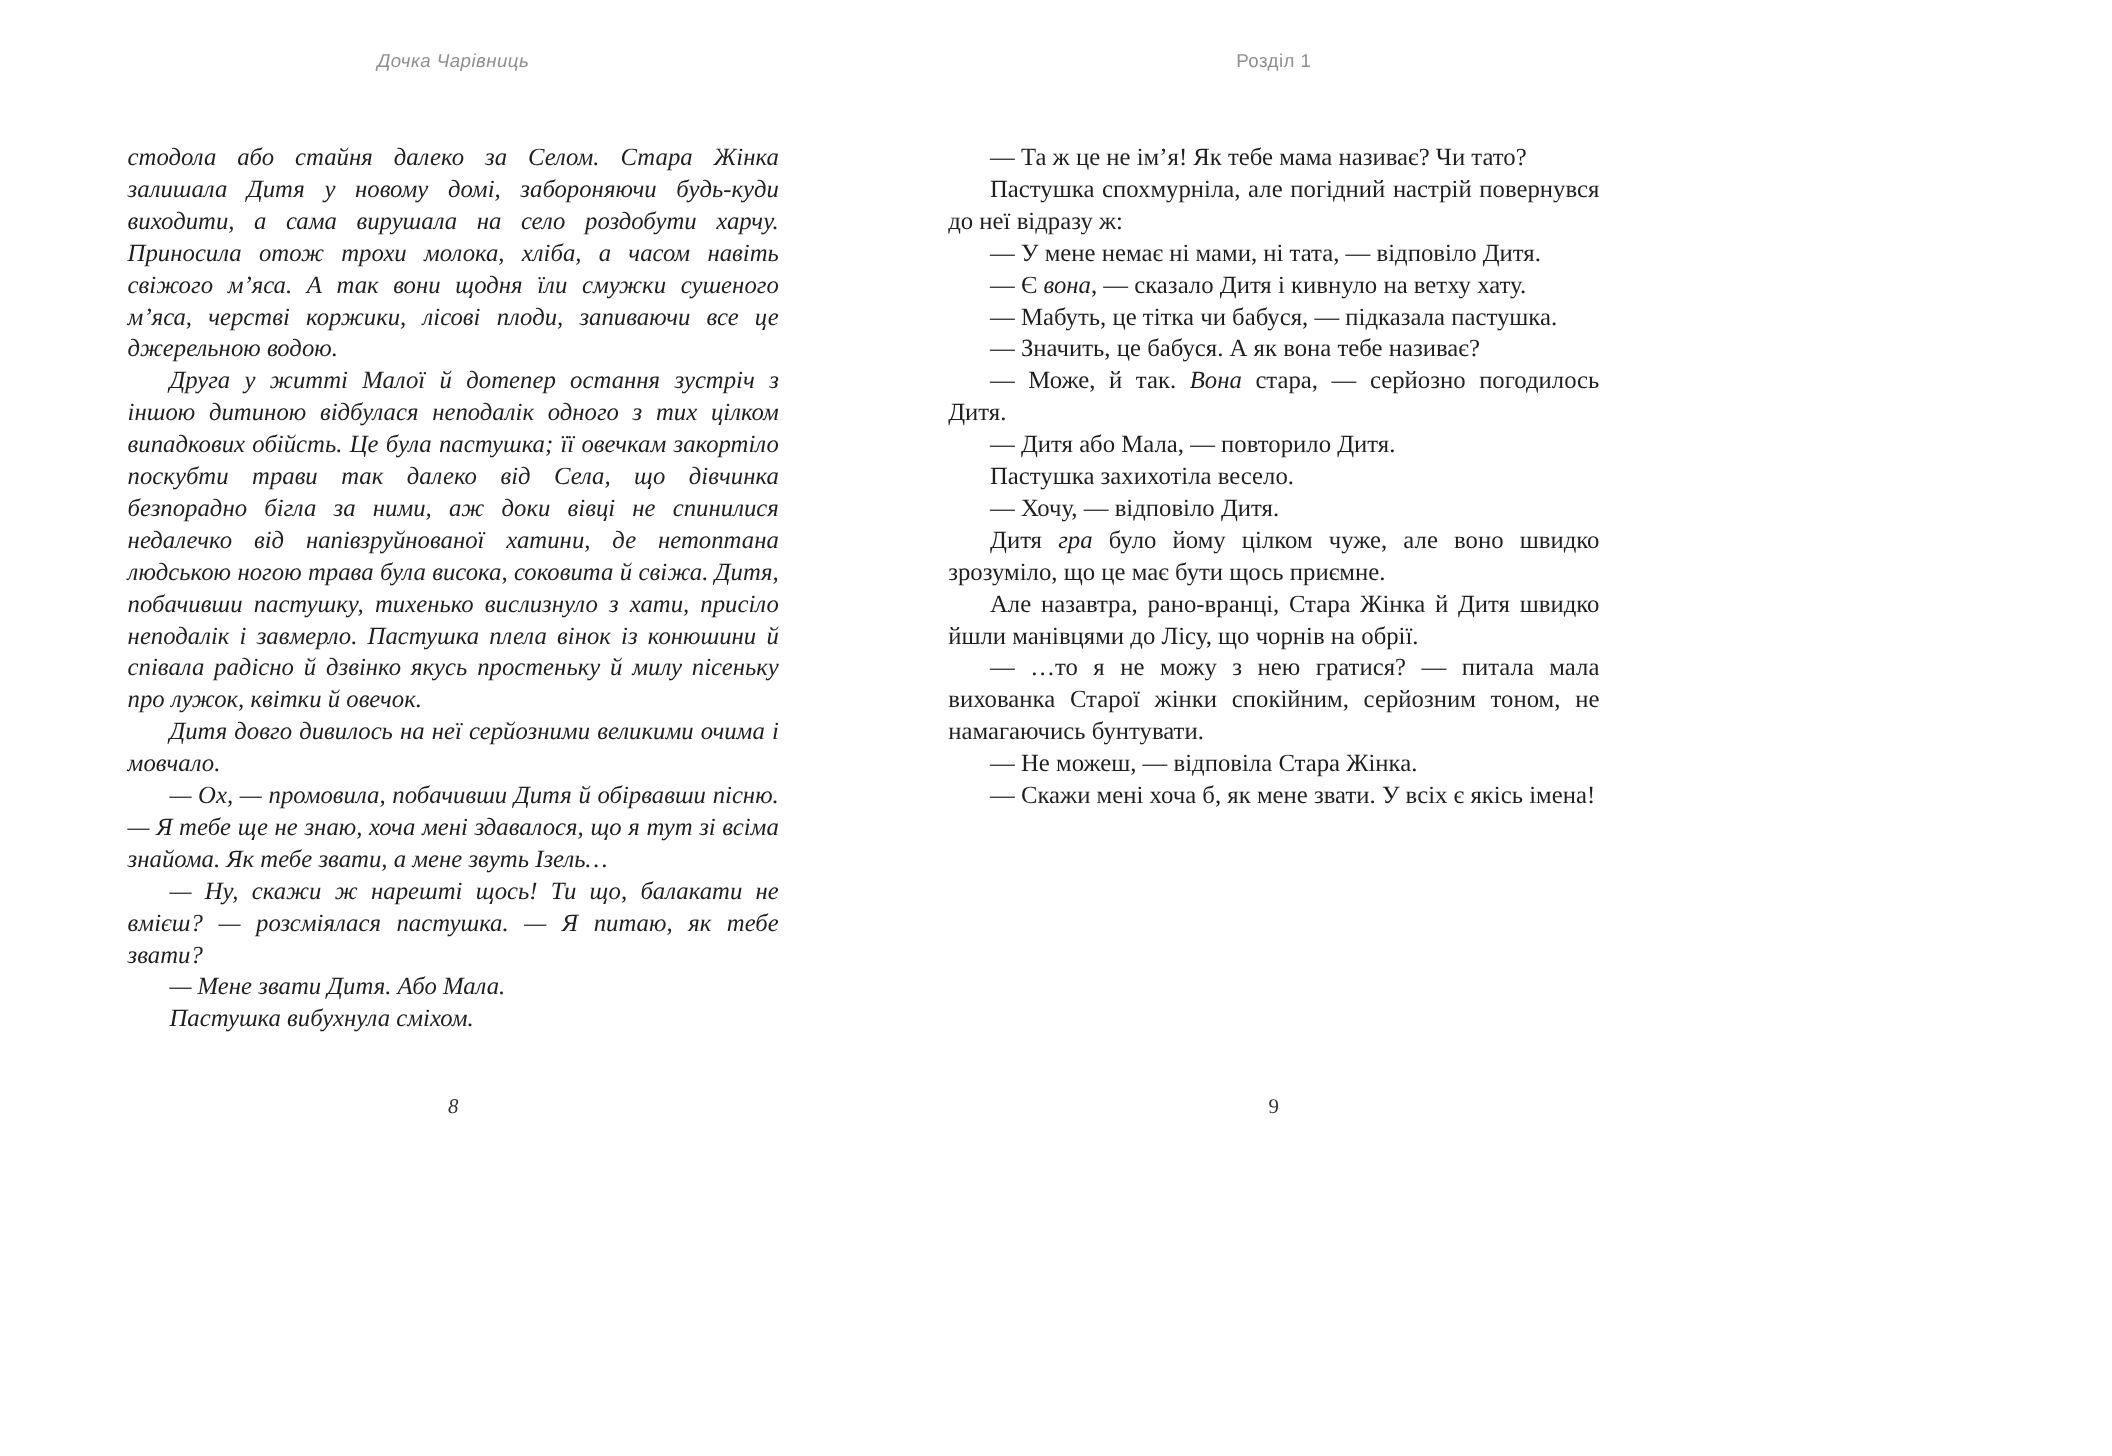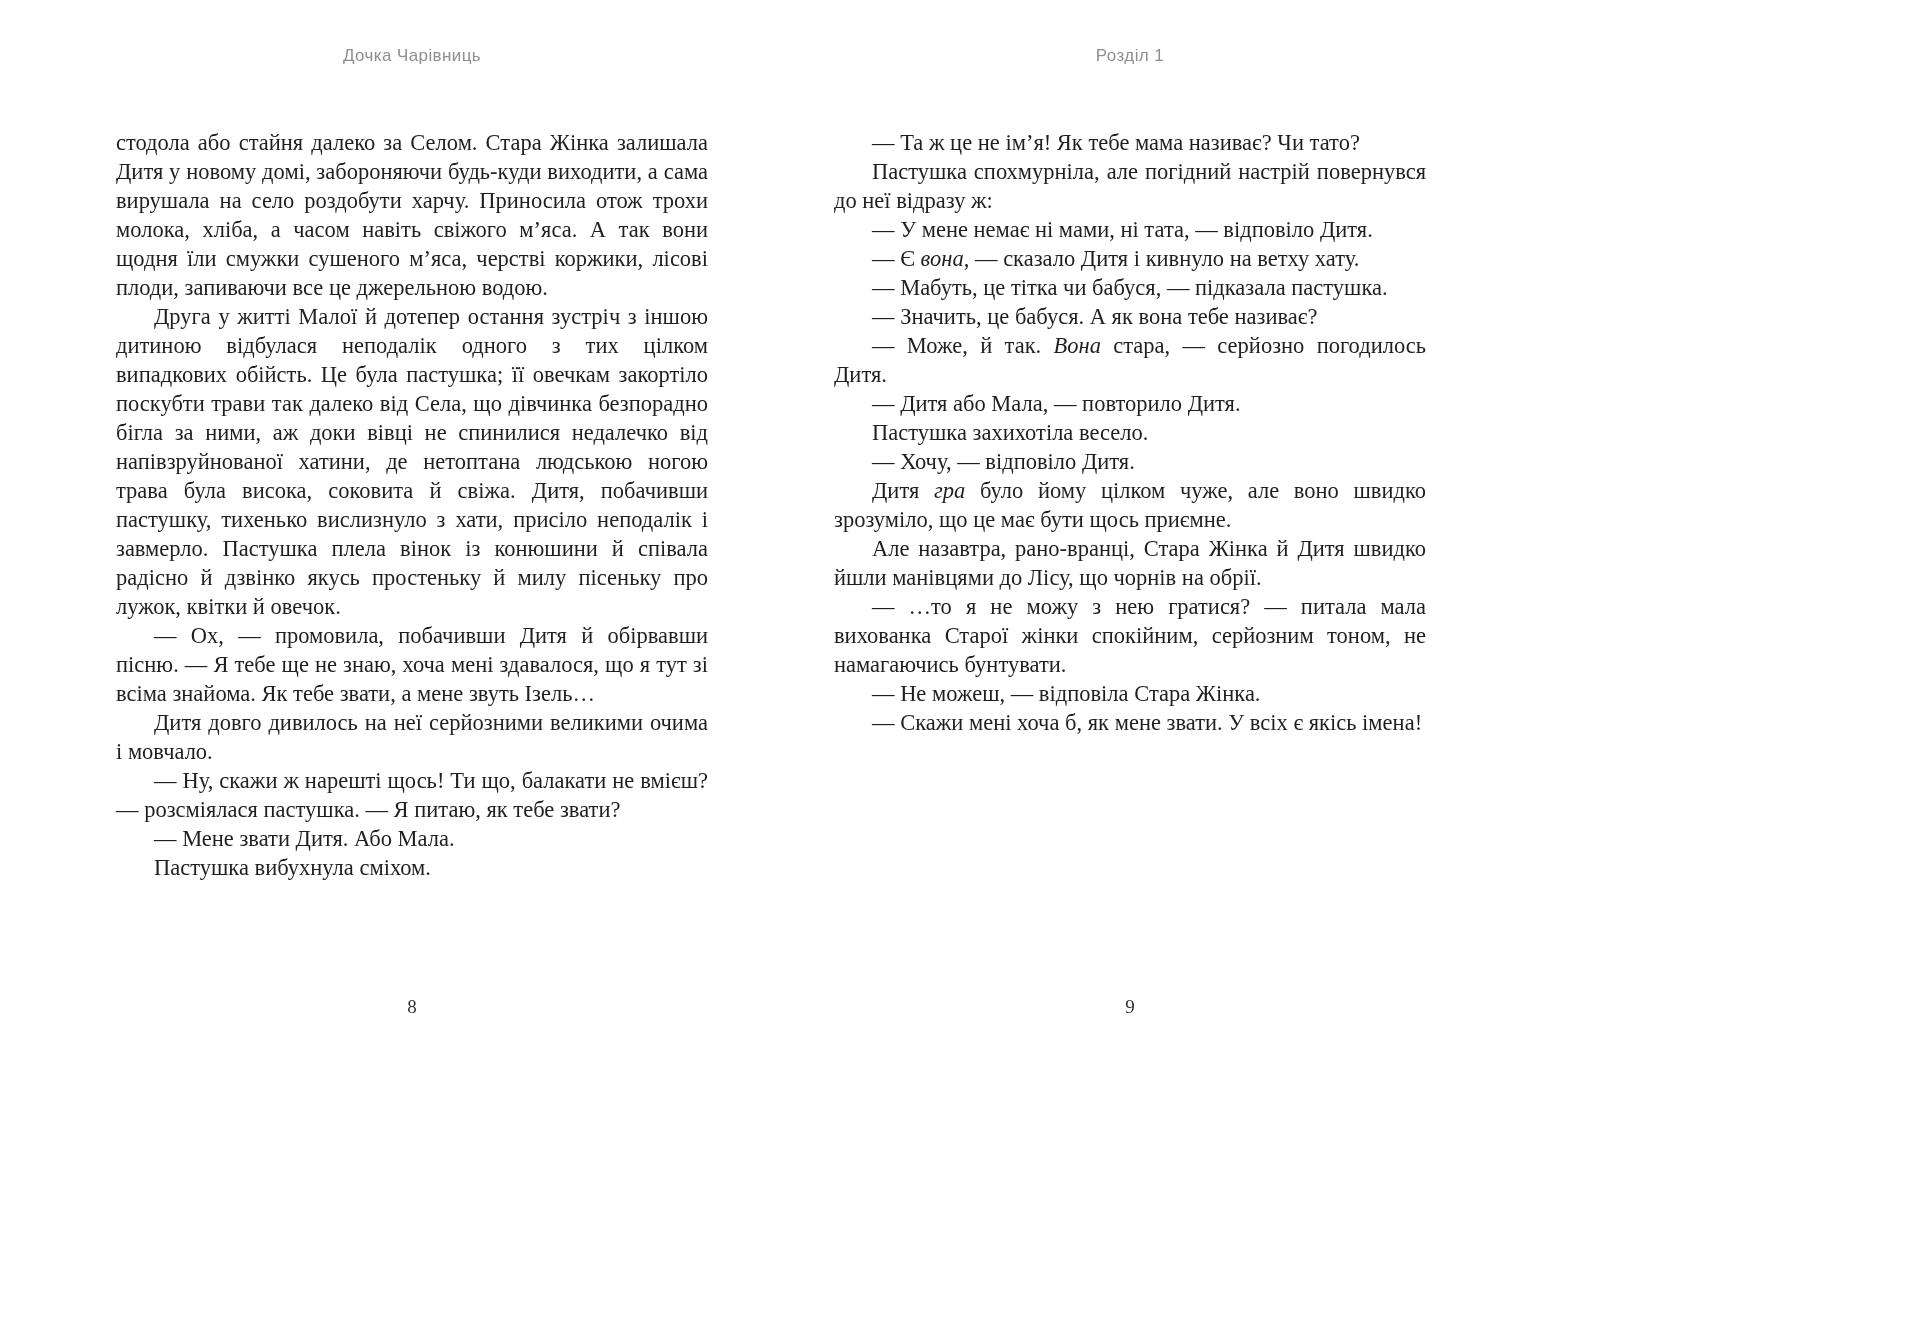--- a/index.html
+++ b/index.html
@@ -16,22 +16,22 @@
     width: 1920px;
     height: 1324px;
     background: #ffffff;
   }
   .page {
     position: absolute;
     top: 0;
     width: 592px;
     height: 1324px;
   }
-  .page-left  { left: 116px; }
-  .page-right { left: 834px; }
+  .page-left  { left: 116px; font-style: italic; }
+  .page-right { left: 862px; }
   .running-head {
     margin-top: 46px;
     text-align: center;
     font-family: "Liberation Sans", "DejaVu Sans", sans-serif;
     font-size: 17px;
     letter-spacing: 0.4px;
     color: #8f8f8f;
     height: 22px;
   }
   .text-block {
@@ -61,22 +61,22 @@
 </head>
 <body>
 
 <div class="spread">
 
   <div class="page page-left">
     <div class="running-head">Дочка Чарівниць</div>
     <div class="text-block" id="left-text">
         <p class="para"><span>стодола або стайня далеко за Селом. Стара Жінка залишала Дитя у новому домі, забороняючи будь-куди виходити, а сама вирушала на село роздобути харчу. Приносила отож трохи молока, хліба, а часом навіть свіжого м’яса. А так вони щодня їли смужки сушеного м’яса, черстві коржики, лісові плоди, запиваючи все це джерельною водою.</span></p>
         <p class="para indent"><span>Друга у житті Малої й дотепер остання зустріч з іншою дитиною відбулася неподалік одного з тих цілком випадкових обійсть. Це була пастушка; її овечкам закортіло поскубти трави так далеко від Села, що дівчинка безпорадно бігла за ними, аж доки вівці не спинилися недалечко від напівзруйнованої хатини, де нетоптана людською ногою трава була висока, соковита й свіжа. Дитя, побачивши пастушку, тихенько вислизнуло з хати, присіло неподалік і завмерло. Пастушка плела вінок із конюшини й співала радісно й дзвінко якусь простеньку й милу пісеньку про лужок, квітки й овечок.</span></p>
+        <p class="para indent"><span>Дитя довго дивилось на неї серйозними великими очима і мовчало.</span></p>
         <p class="para indent"><span>— Ох, — промовила, побачивши Дитя й обірвавши пісню. — Я тебе ще не знаю, хоча мені здавалося, що я тут зі всіма знайома. Як тебе звати, а мене звуть Ізель…</span></p>
-        <p class="para indent"><span>Дитя довго дивилось на неї серйозними великими очима і мовчало.</span></p>
         <p class="para indent"><span>— Ну, скажи ж нарешті щось! Ти що, балакати не вмієш? — розсміялася пастушка. — Я питаю, як тебе звати?</span></p>
         <p class="para indent"><span>— Мене звати Дитя. Або Мала.</span></p>
         <p class="para indent"><span>Пастушка вибухнула сміхом.</span></p>
       </div>
     <div class="page-number">8</div>
   </div>
 
   <div class="page page-right">
     <div class="running-head">Розділ 1</div>
     <div class="text-block" id="right-text">

